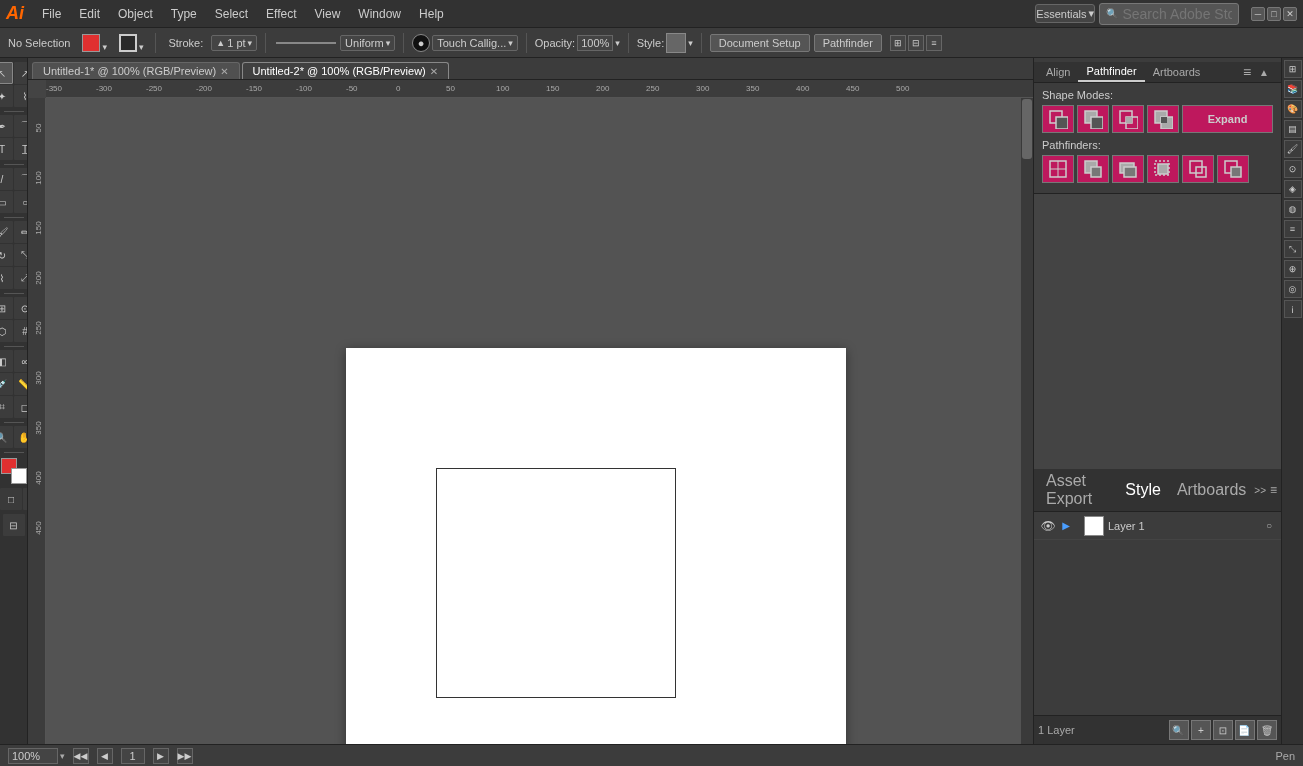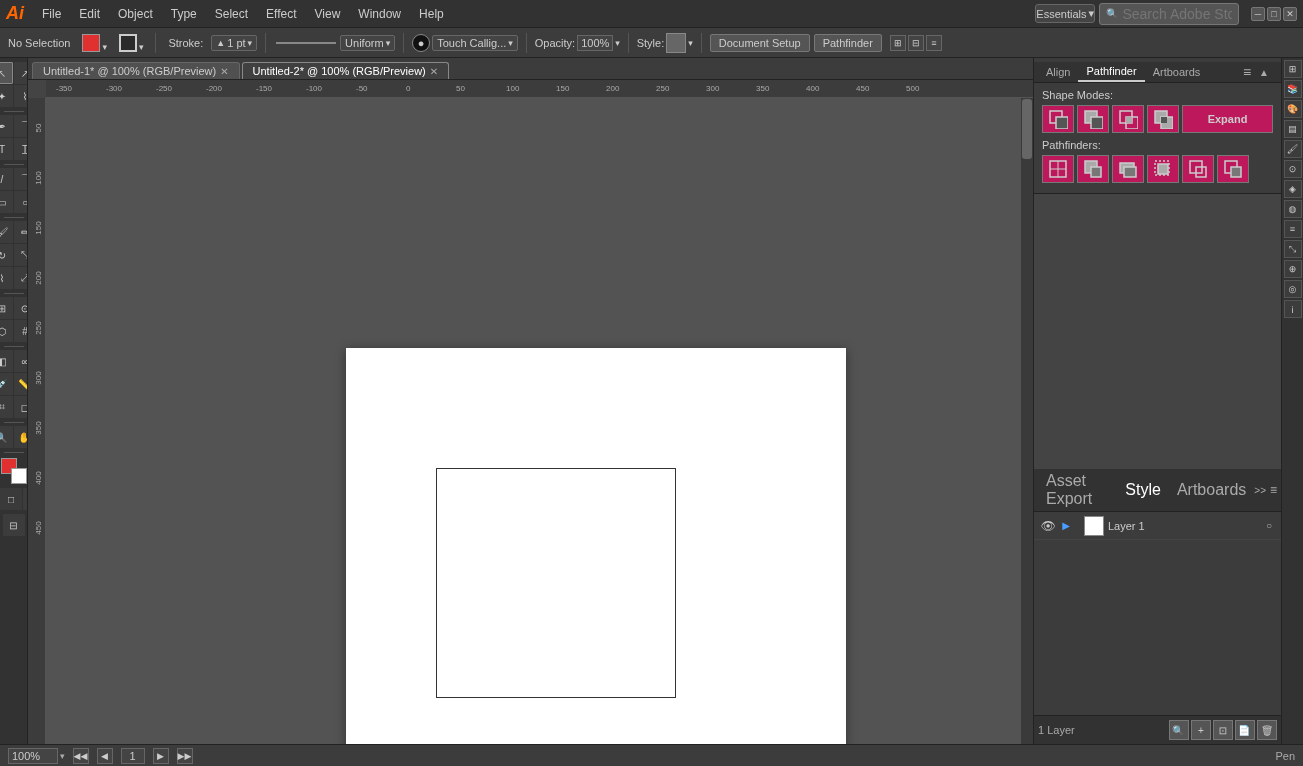--- a/index.html
+++ b/index.html
@@ -69,21 +69,21 @@
     .tab {
       padding: 2px 10px; background: #505050; border: 1px solid #666;
       border-bottom: none; color: #ccc; font-size: 11px; cursor: pointer;
       border-radius: 3px 3px 0 0; margin-right: 2px; display: flex; align-items: flex-end; gap: 4px;
     }
     .tab.active { background: #404040; color: #fff; border-color: #888; }
     .tab-close { font-size: 10px; color: #aaa; cursor: pointer; }
 
     
     #ruler-corner { width: 18px; height: 18px; background: #444; position: absolute; top: 22px; left: 0; z-index: 10; }
-    #ruler-h { position: absolute; top: 22px; left: 18px; right: 0; height: 18px; background: #3c3c3c; border-bottom: 1px solid #555; overflow: hidden; }
+    #ruler-h { position: absolute; top: 22px; left: 8px; right: 0; height: 18px; background: #3c3c3c; border-bottom: 1px solid #555; overflow: hidden; }
     #ruler-v { position: absolute; top: 40px; left: 0; bottom: 0; width: 18px; background: #3c3c3c; border-right: 1px solid #555; overflow: hidden; }
 
     
     #doc-canvas {
       position: absolute; top: 40px; left: 18px; right: 0; bottom: 0;
       overflow: auto;
     }
     #doc-inner {
       width: 1100px; height: 900px; position: relative;
       display: flex; align-items: center; justify-content: center;

